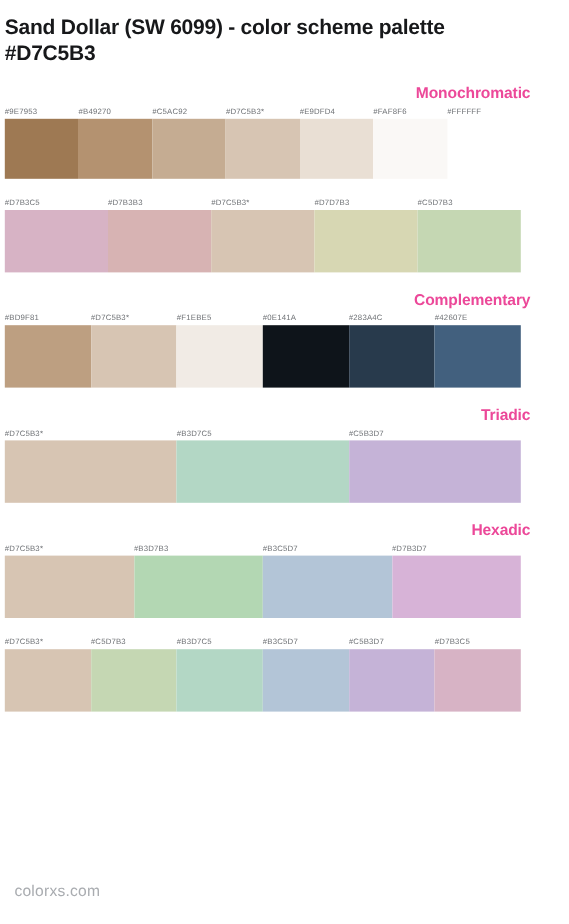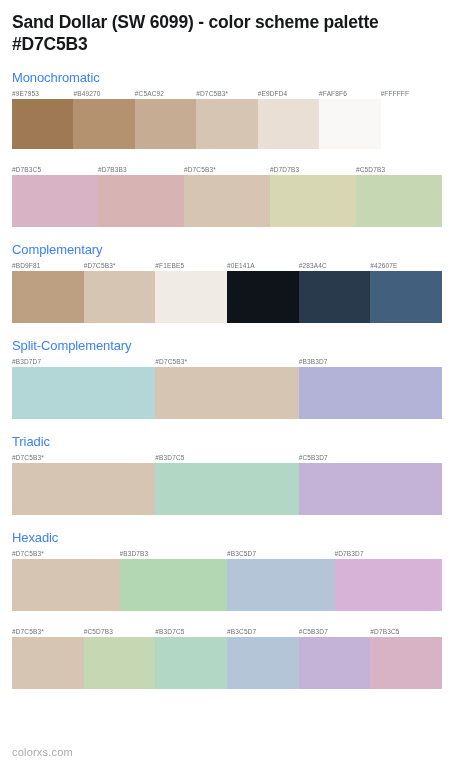--- a/index.html
+++ b/index.html
@@ -12,43 +12,44 @@
     height: 770px;
     font-family: "Liberation Sans", sans-serif;
     color: #1c1c1c;
     overflow: hidden;
     position: relative;
   }
   .page {
     width: 474px;
     height: 770px;
     box-sizing: border-box;
-    padding: 0 32px 0 12px;
+    padding: 0 32px 0 4px;
     position: relative;
   }
   .page-title {
     font-size: 17.5px;
     font-weight: bold;
     line-height: 1.27;
     letter-spacing: -0.2px;
     color: #17181a;
     padding-top: 11px;
     margin: 0 0 0 0;
     word-spacing: 0px;
   }
   .section {
     margin-top: 16px;
   }
   .section-heading {
     font-size: 13px;
-    font-weight: normal;
-    color: #3b82f6;
+    font-weight: bold;
+    color: #ec4899;
     letter-spacing: -0.1px;
     margin: 0 0 3px 0;
     line-height: 1.15;
+    text-align: right;
   }
   .swatch-row {
     display: flex;
     width: 430px;
     align-items: stretch;
   }
   .swatch {
     flex: 1 1 0;
     min-width: 0;
     display: flex;
@@ -65,22 +66,22 @@
     font-family: "Liberation Sans", sans-serif;
   }
   .swatch-chip {
     height: 52px;
     width: 100%;
   }
   .row-mono .swatch-chip { height: 50px; }
   .footer {
     position: absolute;
     left: 12px;
-    bottom: 12px;
-    font-size: 11px;
+    bottom: 20px;
+    font-size: 13px;
     color: #a9acb0;
     letter-spacing: 0.2px;
   }
 </style>
 </head>
 <body>
 
 <div class="page">
 
   <h1 class="page-title">Sand Dollar (SW 6099) - color scheme palette #D7C5B3</h1>
@@ -165,37 +166,20 @@
           <div class="swatch">
             <div class="swatch-label">#283A4C</div>
             <div class="swatch-chip" style="background-color: rgb(40, 58, 76);"></div>
           </div>
           <div class="swatch">
             <div class="swatch-label">#42607E</div>
             <div class="swatch-chip" style="background-color: rgb(66, 96, 126);"></div>
           </div>
         </div>
       </div>
-      <div class="section row-split-complementary">
-        <div class="section-heading">Split-Complementary</div>
-        <div class="swatch-row">
-          <div class="swatch">
-            <div class="swatch-label">#B3D7D7</div>
-            <div class="swatch-chip" style="background-color: rgb(179, 215, 215);"></div>
-          </div>
-          <div class="swatch">
-            <div class="swatch-label">#D7C5B3*</div>
-            <div class="swatch-chip" style="background-color: rgb(215, 197, 179);"></div>
-          </div>
-          <div class="swatch">
-            <div class="swatch-label">#B3B3D7</div>
-            <div class="swatch-chip" style="background-color: rgb(179, 179, 215);"></div>
-          </div>
-        </div>
-      </div>
       <div class="section row-triadic">
         <div class="section-heading">Triadic</div>
         <div class="swatch-row">
           <div class="swatch">
             <div class="swatch-label">#D7C5B3*</div>
             <div class="swatch-chip" style="background-color: rgb(215, 197, 179);"></div>
           </div>
           <div class="swatch">
             <div class="swatch-label">#B3D7C5</div>
             <div class="swatch-chip" style="background-color: rgb(179, 215, 197);"></div>

